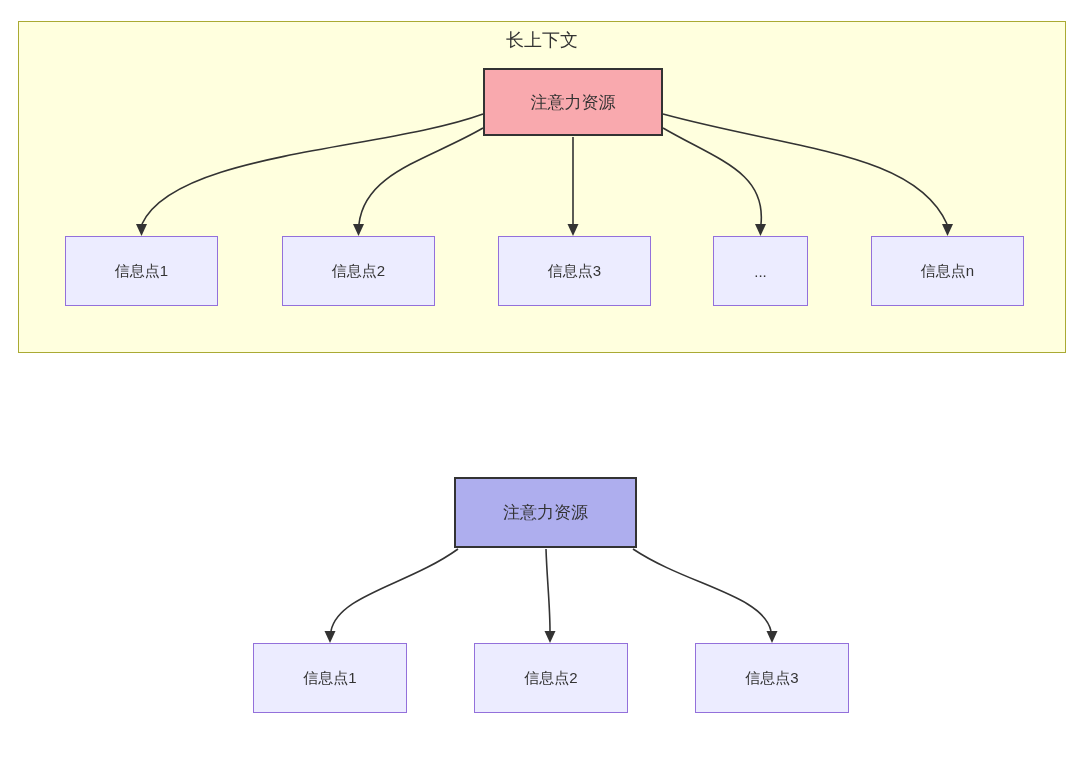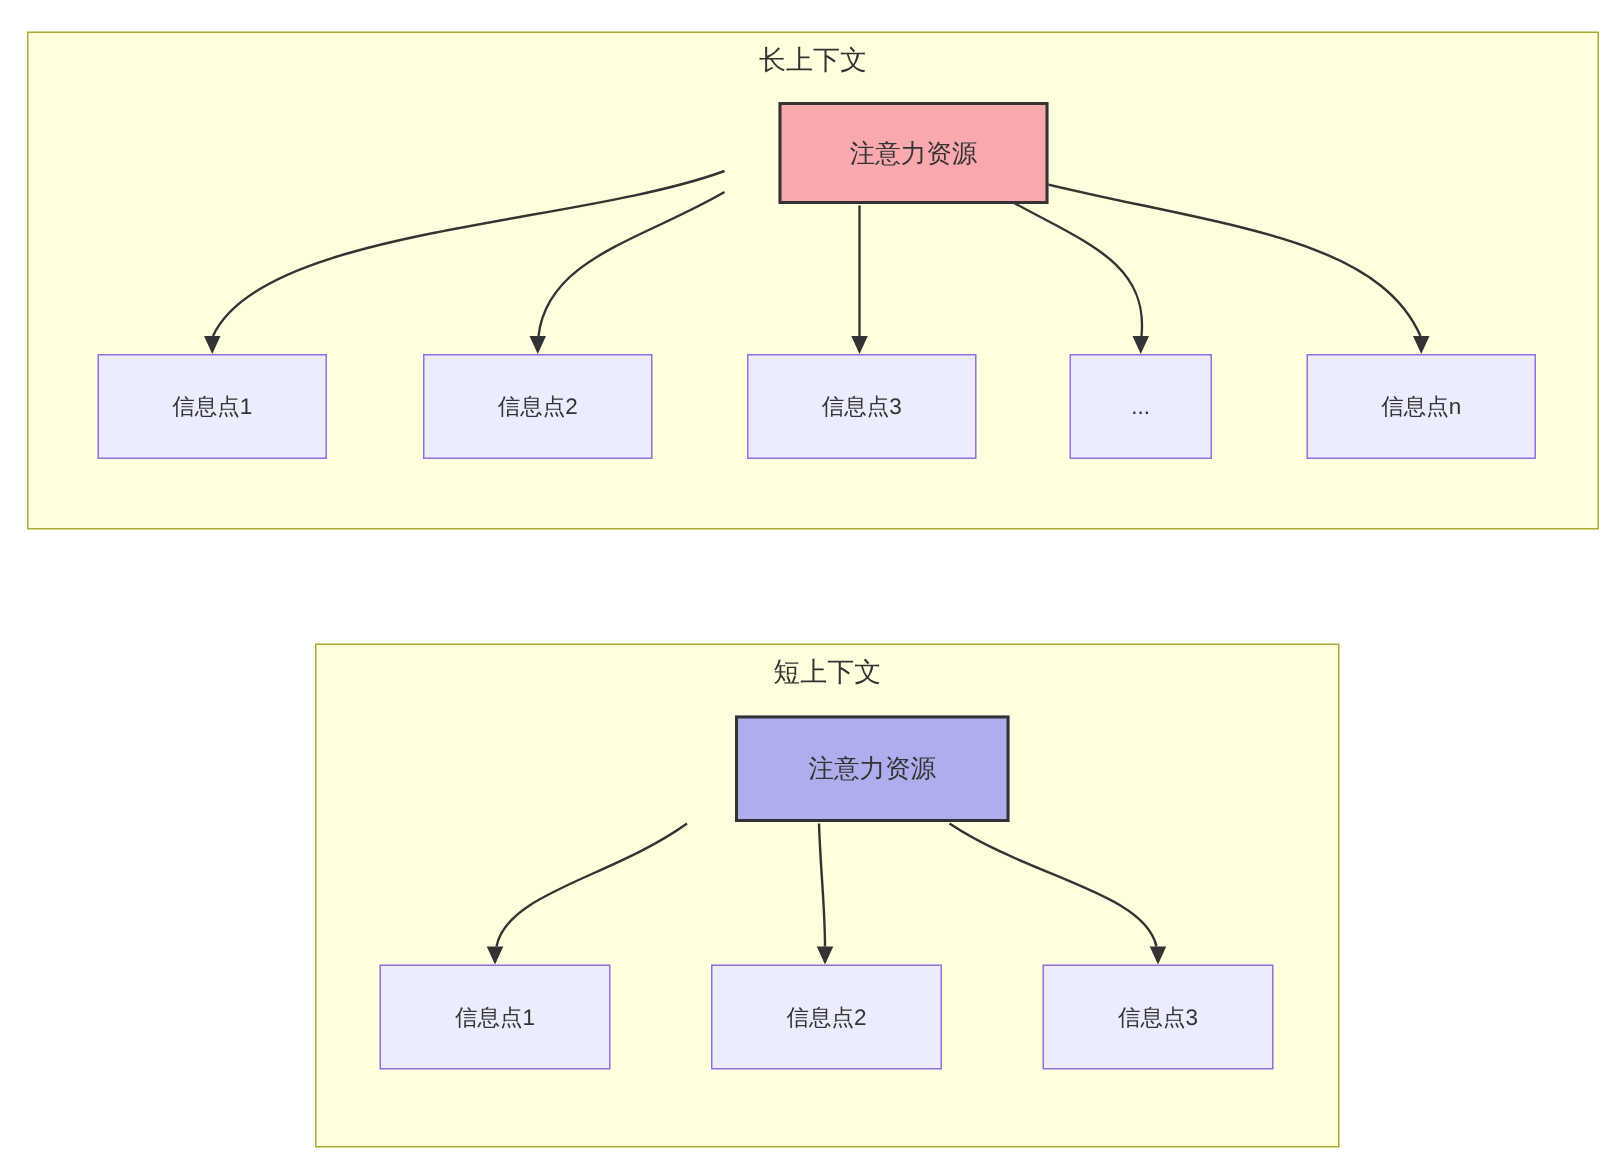--- a/index.html
+++ b/index.html
@@ -35,21 +35,20 @@
     justify-content: center;
     font-size: 15px;
     color: var(--text, #333333);
     z-index: 2;
     background: var(--node-fill, #ececff);
     border: 1px solid var(--node-border, #9370db);
   }
   .node.attention {
     border: 2px solid var(--attention-border, #333333);
     font-size: 17px;
-    margin-left: 36px;
   }
   .node.attention.long  { background: var(--attention-long-fill, #f9a9ae); }
   .node.attention.short { background: var(--attention-short-fill, #aeaeee); }
   svg.edges {
     position: absolute;
     left: 0; top: 0;
     width: 1080px; height: 774px;
     z-index: 1;
     pointer-events: none;
   }
@@ -65,23 +64,20 @@
 </style>
 </head>
 <body>
 
 <div class="page">
 
   <div class="subgraph" style="left:18px; top:21px; width:1048px; height:332px;">
     <div class="subgraph-title">长上下文</div>
   </div>
 
-  <div class="subgraph" style="left:210px; top:429px; width:683px; height:336px;">
-    <div class="subgraph-title">短上下文</div>
-  </div>
 
   <svg class="edges" viewBox="0 0 1080 774">
 
     <path class="arrow" d="M483 114 C 385 150, 175 152, 142 224"></path>
     <polygon class="head" points="136,224 147,224 141.5,236"></polygon>
 
     <path class="arrow" d="M483 128 C 428 160, 365 172, 359 224"></path>
     <polygon class="head" points="353,224 364,224 358.5,236"></polygon>
 
     <path class="arrow" d="M573 137 L 573 224"></path>

